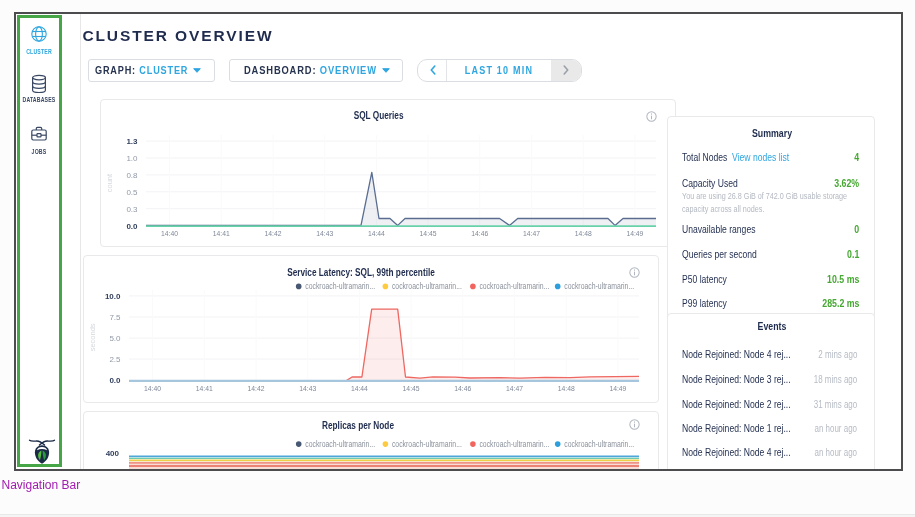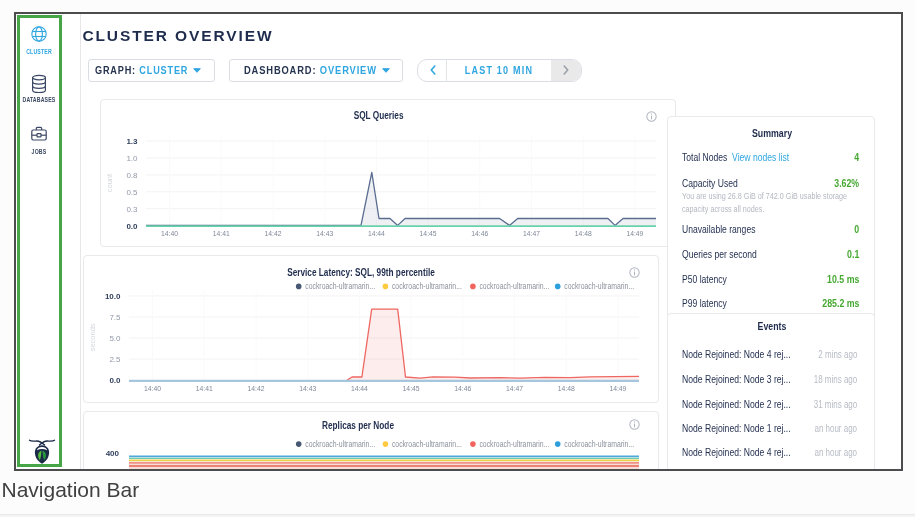--- a/index.html
+++ b/index.html
@@ -246,14 +246,14 @@
       <div style="position:absolute;right:16px;top:59.8px;font-size:10.5px;line-height:12.5px;color:#b6bbc4;transform:scaleX(0.76);transform-origin:100% 50%;white-space:nowrap;">18 mins ago</div>
       <div style="position:absolute;left:14px;top:84.5px;font-size:10.5px;line-height:12.5px;color:#1f2c4d;transform:scaleX(0.82);transform-origin:0 50%;white-space:nowrap;">Node Rejoined: Node 2 rej...</div>
       <div style="position:absolute;right:16px;top:84.5px;font-size:10.5px;line-height:12.5px;color:#b6bbc4;transform:scaleX(0.76);transform-origin:100% 50%;white-space:nowrap;">31 mins ago</div>
       <div style="position:absolute;left:14px;top:108.2px;font-size:10.5px;line-height:12.5px;color:#1f2c4d;transform:scaleX(0.82);transform-origin:0 50%;white-space:nowrap;">Node Rejoined: Node 1 rej...</div>
       <div style="position:absolute;right:16px;top:108.2px;font-size:10.5px;line-height:12.5px;color:#b6bbc4;transform:scaleX(0.76);transform-origin:100% 50%;white-space:nowrap;">an hour ago</div>
       <div style="position:absolute;left:14px;top:132.5px;font-size:10.5px;line-height:12.5px;color:#1f2c4d;transform:scaleX(0.82);transform-origin:0 50%;white-space:nowrap;">Node Rejoined: Node 4 rej...</div>
       <div style="position:absolute;right:16px;top:132.5px;font-size:10.5px;line-height:12.5px;color:#b6bbc4;transform:scaleX(0.76);transform-origin:100% 50%;white-space:nowrap;">an hour ago</div>
   </div>
 </div>
 
-<div style="position:absolute;left:1.5px;top:477.5px;font-size:21px;color:#404040;">Navigation Bar</div>
+<div style="position:absolute;left:1.5px;top:477.5px;font-size:12px;color:#a21caf;">Navigation Bar</div>
 <div style="position:absolute;left:0;top:514px;width:915px;height:1px;background:#e8e8e8;"></div>
 <div style="position:absolute;left:0;top:515px;width:915px;height:2px;background:#f4f4f4;"></div>
 </body></html>

